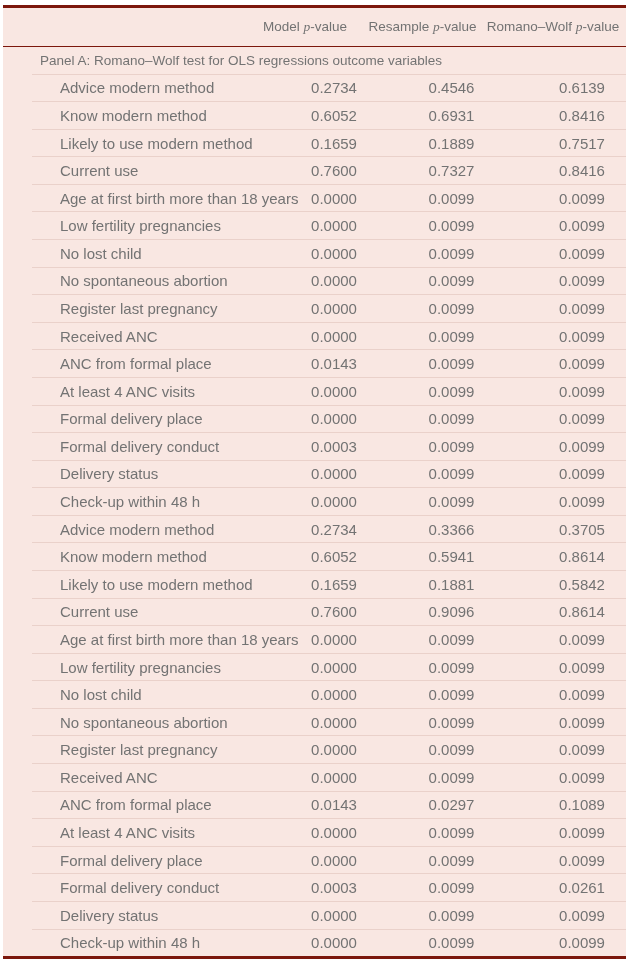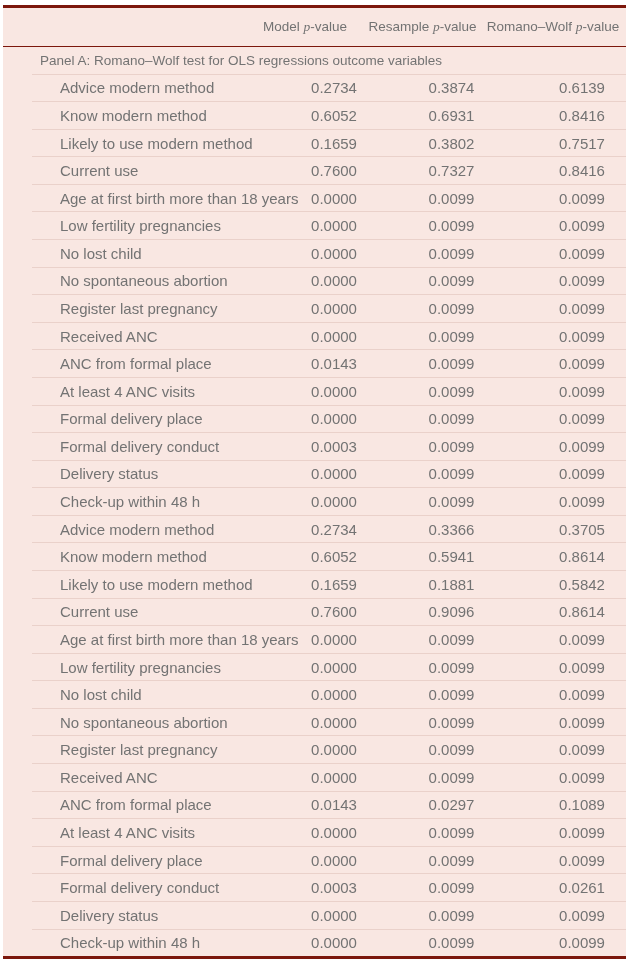--- a/index.html
+++ b/index.html
@@ -93,33 +93,33 @@
       </div>
 
     <div id="table-body">
 
     <div class="row panel-row">
           <div class="panel-title">Panel A: Romano–Wolf test for OLS regressions outcome variables</div>
         </div>
         <div class="row grid-row data-row">
           <div class="label-cell">Advice modern method</div>
           <div class="value-cell">0.2734</div>
-          <div class="value-cell">0.3874</div>
+          <div class="value-cell">0.4546</div>
           <div class="value-cell">0.6139</div>
         </div>
         <div class="row grid-row data-row">
           <div class="label-cell">Know modern method</div>
           <div class="value-cell">0.6052</div>
           <div class="value-cell">0.6931</div>
           <div class="value-cell">0.8416</div>
         </div>
         <div class="row grid-row data-row">
           <div class="label-cell">Likely to use modern method</div>
           <div class="value-cell">0.1659</div>
-          <div class="value-cell">0.3802</div>
+          <div class="value-cell">0.1889</div>
           <div class="value-cell">0.7517</div>
         </div>
         <div class="row grid-row data-row">
           <div class="label-cell">Current use</div>
           <div class="value-cell">0.7600</div>
           <div class="value-cell">0.7327</div>
           <div class="value-cell">0.8416</div>
         </div>
         <div class="row grid-row data-row">
           <div class="label-cell">Age at first birth more than 18 years</div>

